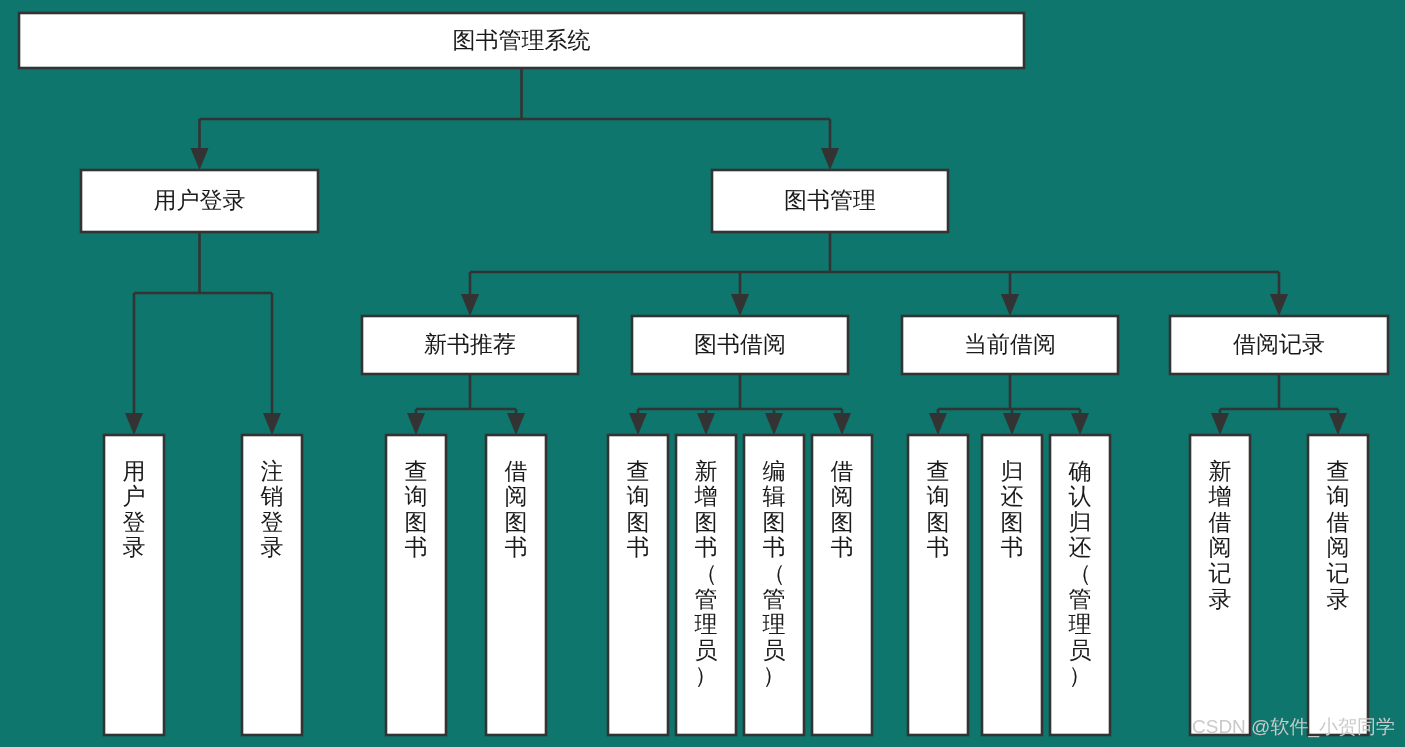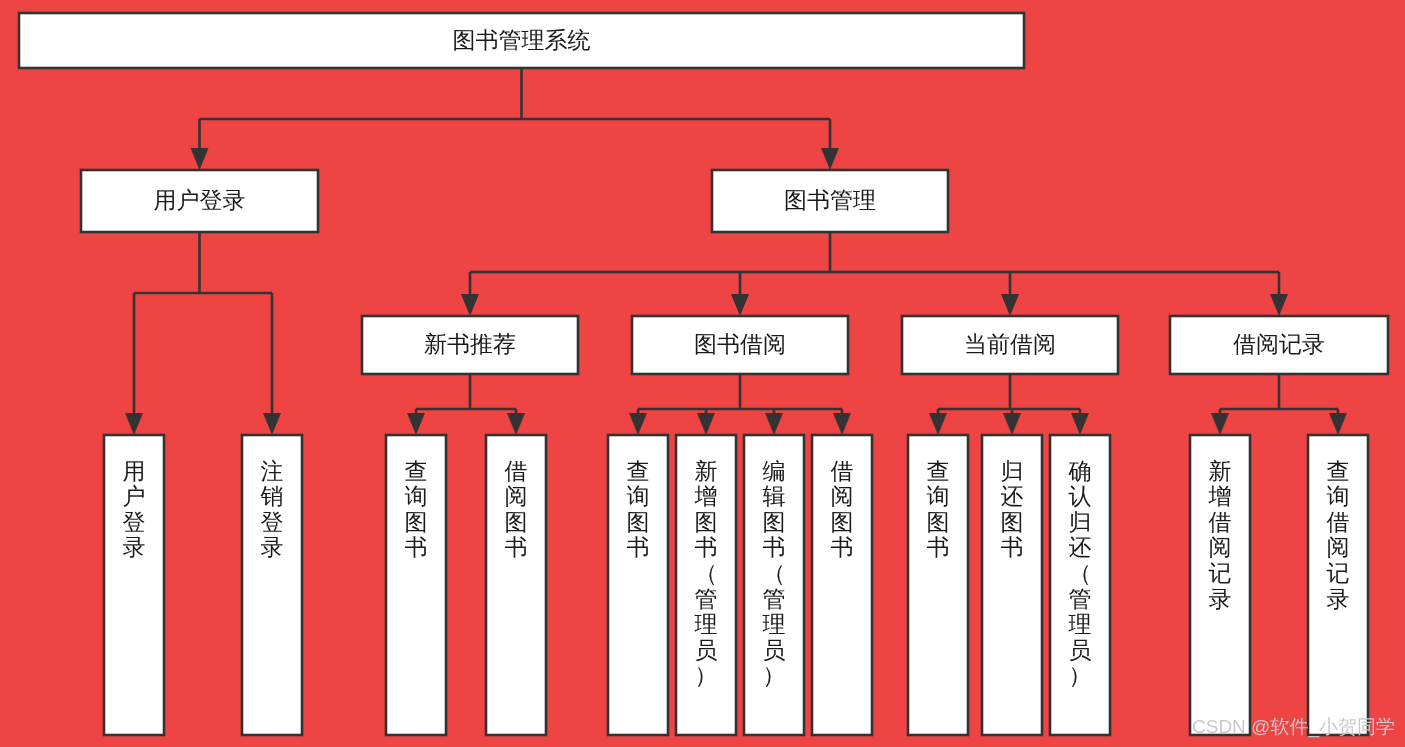--- a/index.html
+++ b/index.html
@@ -10,21 +10,21 @@
   body {
     width: 1405px;
     height: 747px;
     overflow: hidden;
     font-family: "Liberation Sans", "DejaVu Sans", sans-serif;
   }
   #diagram-root {
     position: relative;
     width: 1405px;
     height: 747px;
-    background: #ef4444;
+    background: #0f766e;
     text-decoration: underline;
   }
   svg#diagram-svg {
     position: absolute;
     left: 0;
     top: 0;
     width: 1405px;
     height: 747px;
     display: block;
   }

